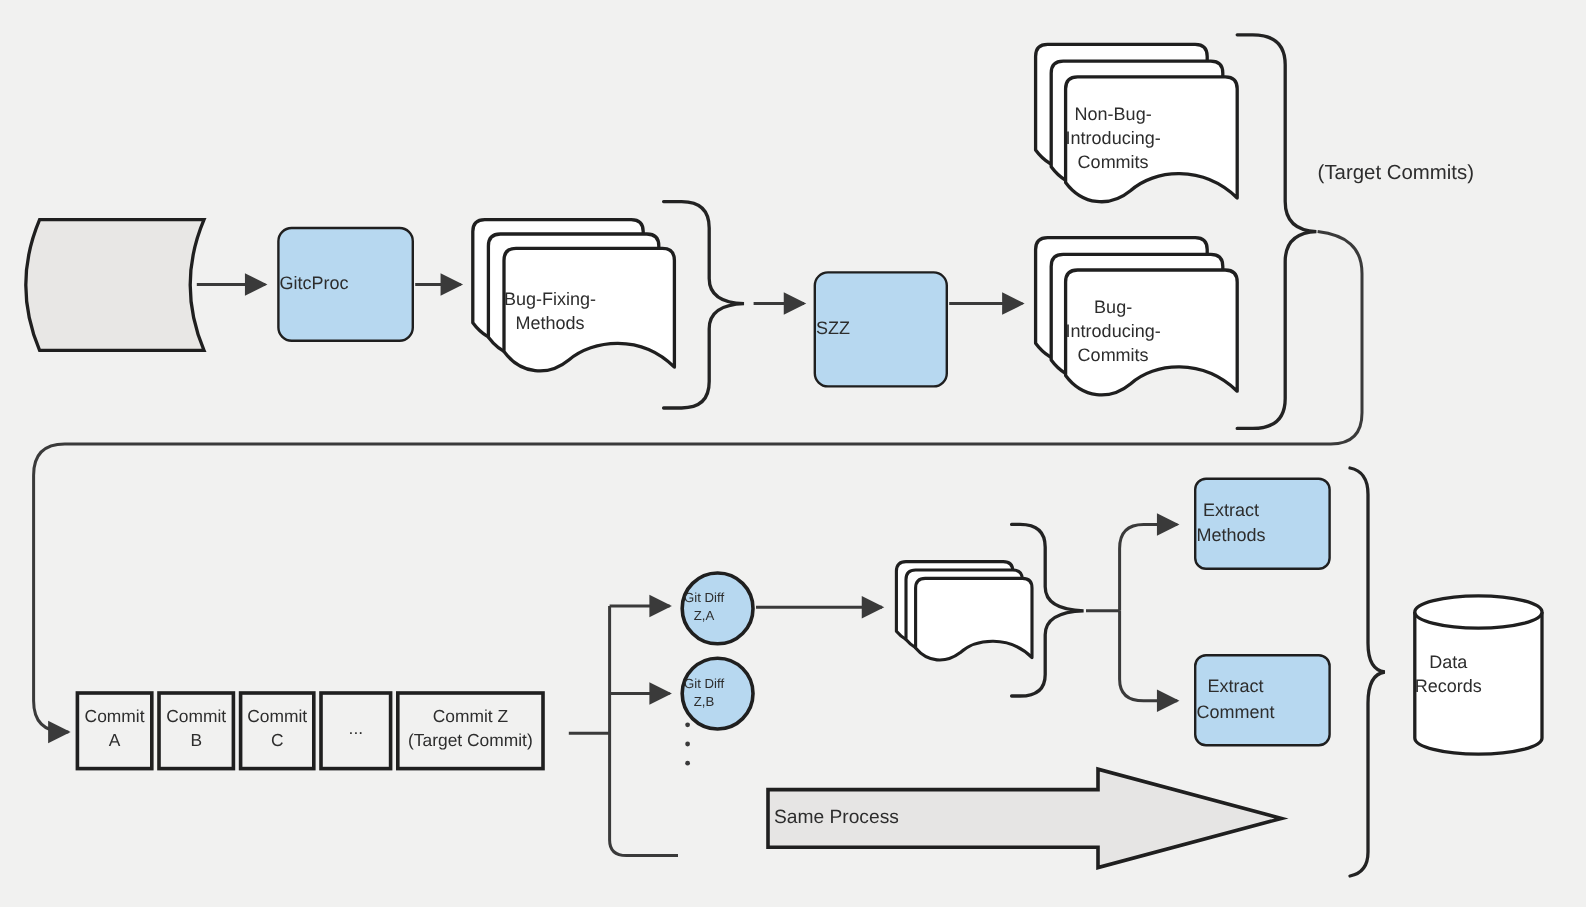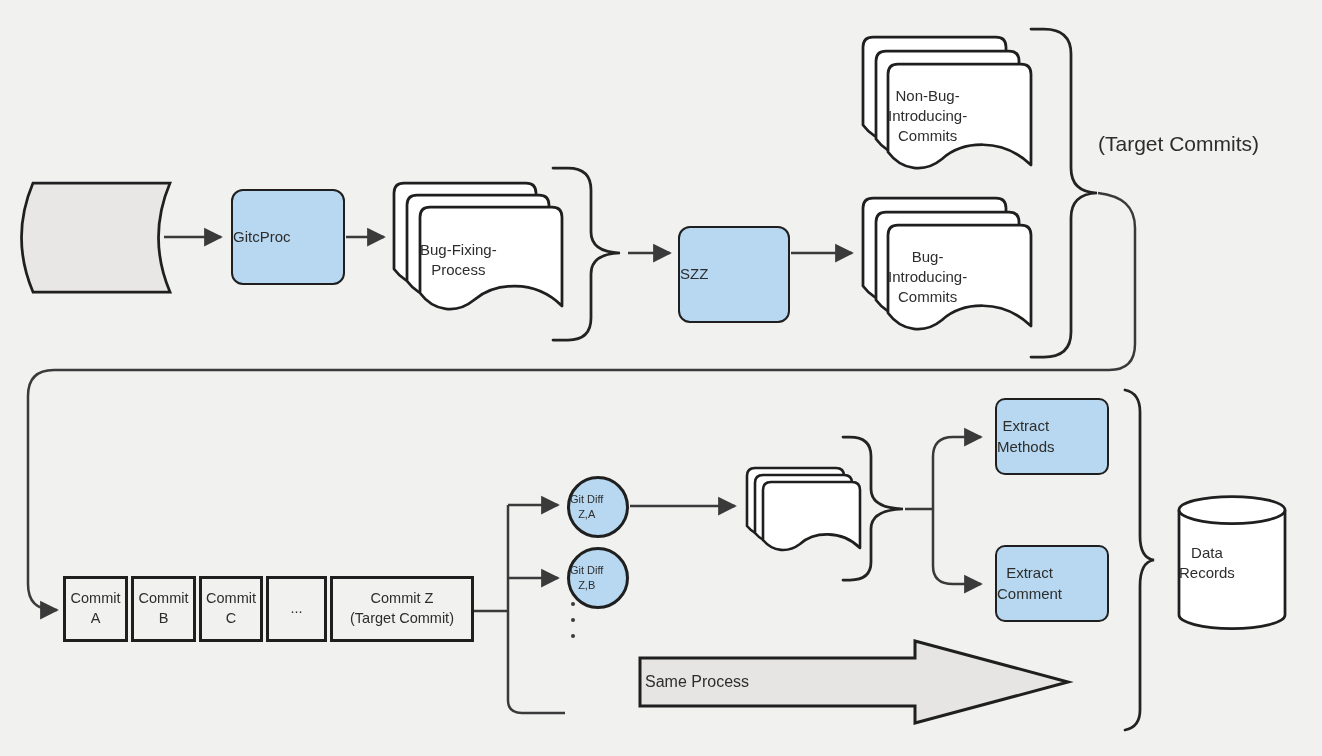--- a/index.html
+++ b/index.html
@@ -24,21 +24,21 @@
     background:#e8e7e5;border:3px solid #1f1f1f;border-radius:50%;
     box-sizing:border-box;font-size:15px;
   }
   .commit-row{position:absolute;left:63px;top:576px;display:flex;gap:3px;}
   .commit-box{
     height:66px;background:#f1f1f0;border:3px solid #1f1f1f;
     box-sizing:border-box;display:flex;align-items:center;justify-content:center;
     font-size:14.5px;line-height:1.25;
   }
   .doc-label{position:absolute;font-size:15px;}
-  .plain-label{position:absolute;font-size:21px;}
+  .plain-label{position:absolute;font-size:17px;}
 </style>
 </head>
 <body>
 
 <div id="stage">
 
   <svg class="wires" width="1322" height="756" viewBox="0 0 1322 756">
     <defs>
       <marker id="ah" viewBox="0 0 12 12" refX="10" refY="6" markerWidth="9" markerHeight="9" orient="auto-start-reverse">
         <path d="M1,1 L11,6 L1,11 Z" fill="#3a3a3a"></path>
@@ -108,21 +108,21 @@
     </g>
   </svg>
 
 
   <div class="abs node-blue" style="left:231px;top:189px;width:114px;height:96px;">
     <span class="lbl">GitcProc</span>
   </div>
 
   <div class="abs doc-label" style="left:420px;top:220px;width:142px;height:80px;">
     <span class="lbl">Bug-Fixing-
-Process</span>
+Methods</span>
   </div>
 
   <div class="abs node-blue" style="left:678px;top:203px;width:112px;height:97px;margin-top:23px;">
     <span class="lbl">SZZ</span>
   </div>
 
   <div class="abs doc-label" style="left:888px;top:235px;width:143px;height:84px;">
     <span class="lbl">Bug-
 Introducing-
 Commits</span>
@@ -148,21 +148,21 @@
       <span class="lbl">Commit
 B</span>
     </div>
     <div class="commit-box" style="width:64px;">
       <span class="lbl">Commit
 C</span>
     </div>
     <div class="commit-box" style="width:61px;">
       <span class="lbl">...</span>
     </div>
-    <div class="commit-box" style="width:144px;justify-content:center;">
+    <div class="commit-box" style="width:124px;justify-content:center;">
       <span class="lbl">Commit Z
 (Target Commit)</span>
     </div>
   </div>
 
   <div class="abs circle-blue" style="left:567px;top:476px;width:62px;height:62px;">
     <span class="lbl">Git Diff
 Z,A</span>
   </div>
   <div class="abs circle-blue" style="left:567px;top:547px;width:62px;height:62px;">

